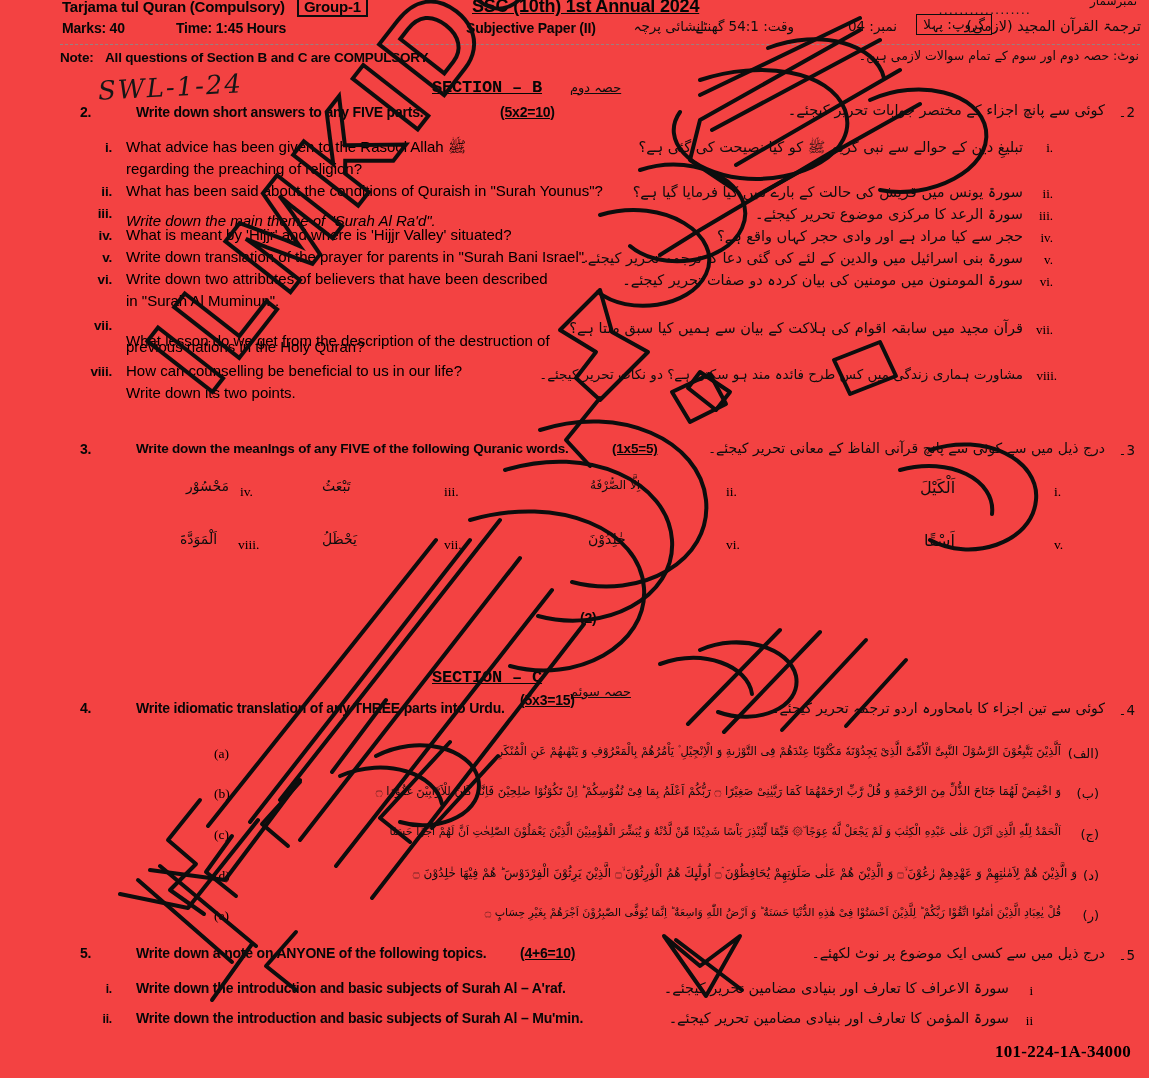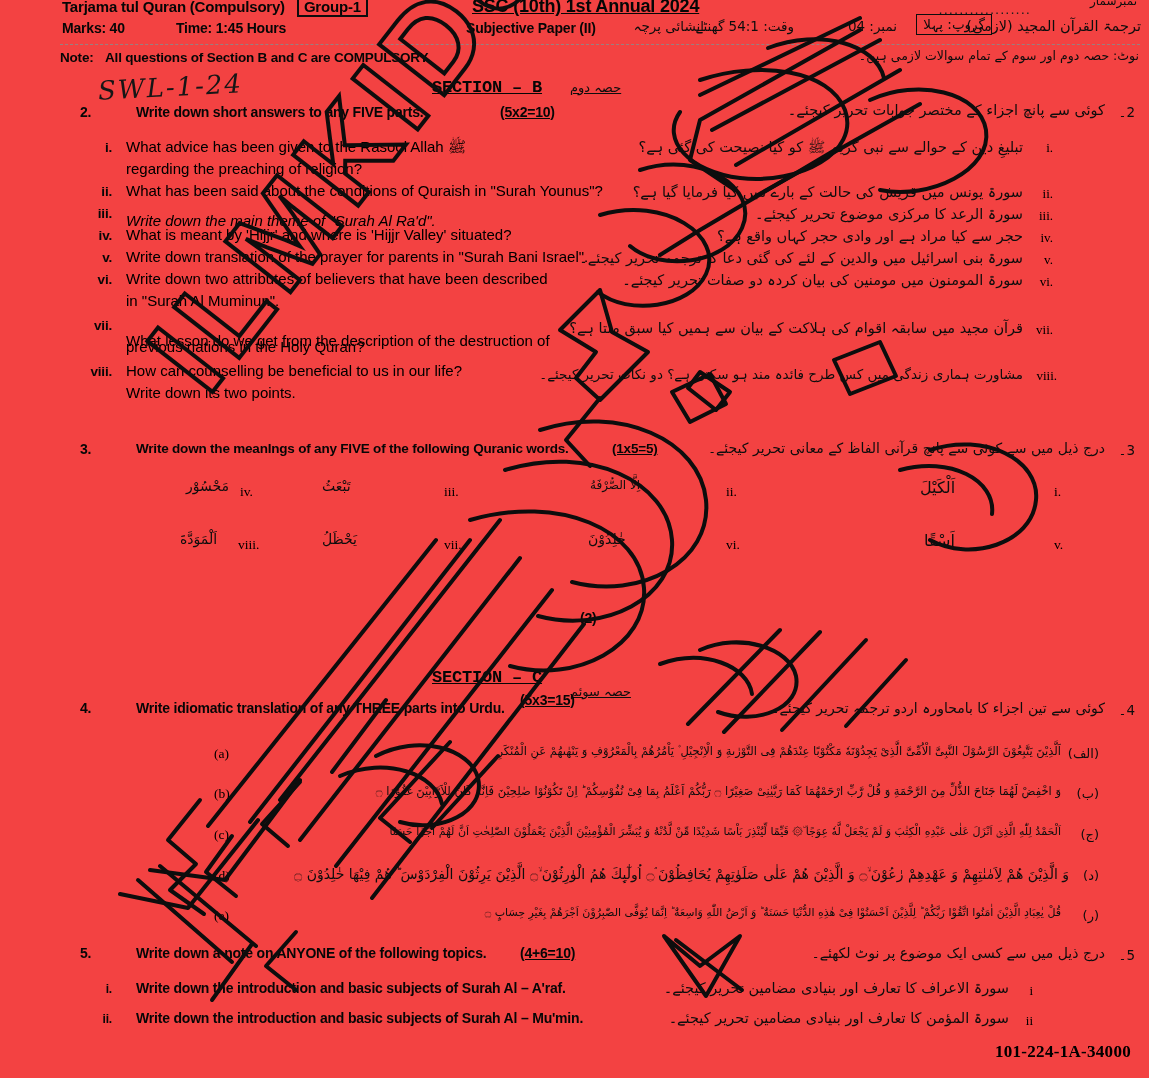--- a/index.html
+++ b/index.html
@@ -402,21 +402,21 @@
   <div class="v-lbl" style="left:214px; top:786px;">(b)</div>
   <div class="urdu v-urdu-lbl" style="right:50px; top:786px;">(ب)</div>
   <div class="arab v-ar" style="top:784px; right:88px;">وَ اخْفِضْ لَهُمَا جَنَاحَ الذُّلِّ مِنَ الرَّحْمَةِ وَ قُلْ رَّبِّ ارْحَمْهُمَا كَمَا رَبَّیٰنِیْ صَغِیْرًا ۝ رَبُّكُمْ اَعْلَمُ بِمَا فِیْ نُفُوْسِكُمْ ؕ اِنْ تَكُوْنُوْا صٰلِحِیْنَ فَاِنَّهٗ كَانَ لِلْاَوَّابِیْنَ غَفُوْرًا ۝</div>
 
   <div class="v-lbl" style="left:214px; top:827px;">(c)</div>
   <div class="urdu v-urdu-lbl" style="right:50px; top:827px;">(ج)</div>
   <div class="arab v-ar" style="top:825px; right:88px; font-size:11px;">اَلْحَمْدُ لِلّٰهِ الَّذِیْۤ اَنْزَلَ عَلٰی عَبْدِهِ الْكِتٰبَ وَ لَمْ یَجْعَلْ لَّهٗ عِوَجًا ۜ۞ قَیِّمًا لِّیُنْذِرَ بَاْسًا شَدِیْدًا مِّنْ لَّدُنْهُ وَ یُبَشِّرَ الْمُؤْمِنِیْنَ الَّذِیْنَ یَعْمَلُوْنَ الصّٰلِحٰتِ اَنَّ لَهُمْ اَجْرًا حَسَنًا</div>
 
   <div class="v-lbl" style="left:214px; top:868px;">(d)</div>
   <div class="urdu v-urdu-lbl" style="right:50px; top:868px;">(د)</div>
-  <div class="arab v-ar" style="top:866px; right:80px; font-size:14px;">وَ الَّذِیْنَ هُمْ لِاَمٰنٰتِهِمْ وَ عَهْدِهِمْ رٰعُوْنَ ۙ۝ وَ الَّذِیْنَ هُمْ عَلٰی صَلَوٰتِهِمْ یُحَافِظُوْنَ ۘ۝ اُولٰٓىِٕكَ هُمُ الْوٰرِثُوْنَ ۙ۝ الَّذِیْنَ یَرِثُوْنَ الْفِرْدَوْسَ ؕ هُمْ فِیْهَا خٰلِدُوْنَ ۝</div>
+  <div class="arab v-ar" style="top:866px; right:72px; font-size:12px;">وَ الَّذِیْنَ هُمْ لِاَمٰنٰتِهِمْ وَ عَهْدِهِمْ رٰعُوْنَ ۙ۝ وَ الَّذِیْنَ هُمْ عَلٰی صَلَوٰتِهِمْ یُحَافِظُوْنَ ۘ۝ اُولٰٓىِٕكَ هُمُ الْوٰرِثُوْنَ ۙ۝ الَّذِیْنَ یَرِثُوْنَ الْفِرْدَوْسَ ؕ هُمْ فِیْهَا خٰلِدُوْنَ ۝</div>
 
   <div class="v-lbl" style="left:214px; top:908px;">(e)</div>
   <div class="urdu v-urdu-lbl" style="right:50px; top:908px;">(ر)</div>
   <div class="arab v-ar" style="top:906px; right:88px; font-size:11px;">قُلْ یٰعِبَادِ الَّذِیْنَ اٰمَنُوا اتَّقُوْا رَبَّكُمْ ؕ لِلَّذِیْنَ اَحْسَنُوْا فِیْ هٰذِهِ الدُّنْیَا حَسَنَةٌ ؕ وَ اَرْضُ اللّٰهِ وَاسِعَةٌ ؕ اِنَّمَا یُوَفَّی الصّٰبِرُوْنَ اَجْرَهُمْ بِغَیْرِ حِسَابٍ ۝</div>
 
   <div class="eng qnum" style="left:80px; top:945px;">5.</div>
   <div class="eng qtext" style="left:136px; top:945px;">Write down a note on ANYONE of the following topics.</div>
   <div class="eng qmarks" style="left:520px; top:945px;">(4+6=10)</div>
   <div class="urdu" style="position:absolute; right:14px; top:947px; font-size:13.5px;">5۔</div>
   <div class="urdu" style="position:absolute; right:44px; top:945px; font-size:14px;">درج ذیل میں سے کسی ایک موضوع پر نوٹ لکھئے۔</div>

